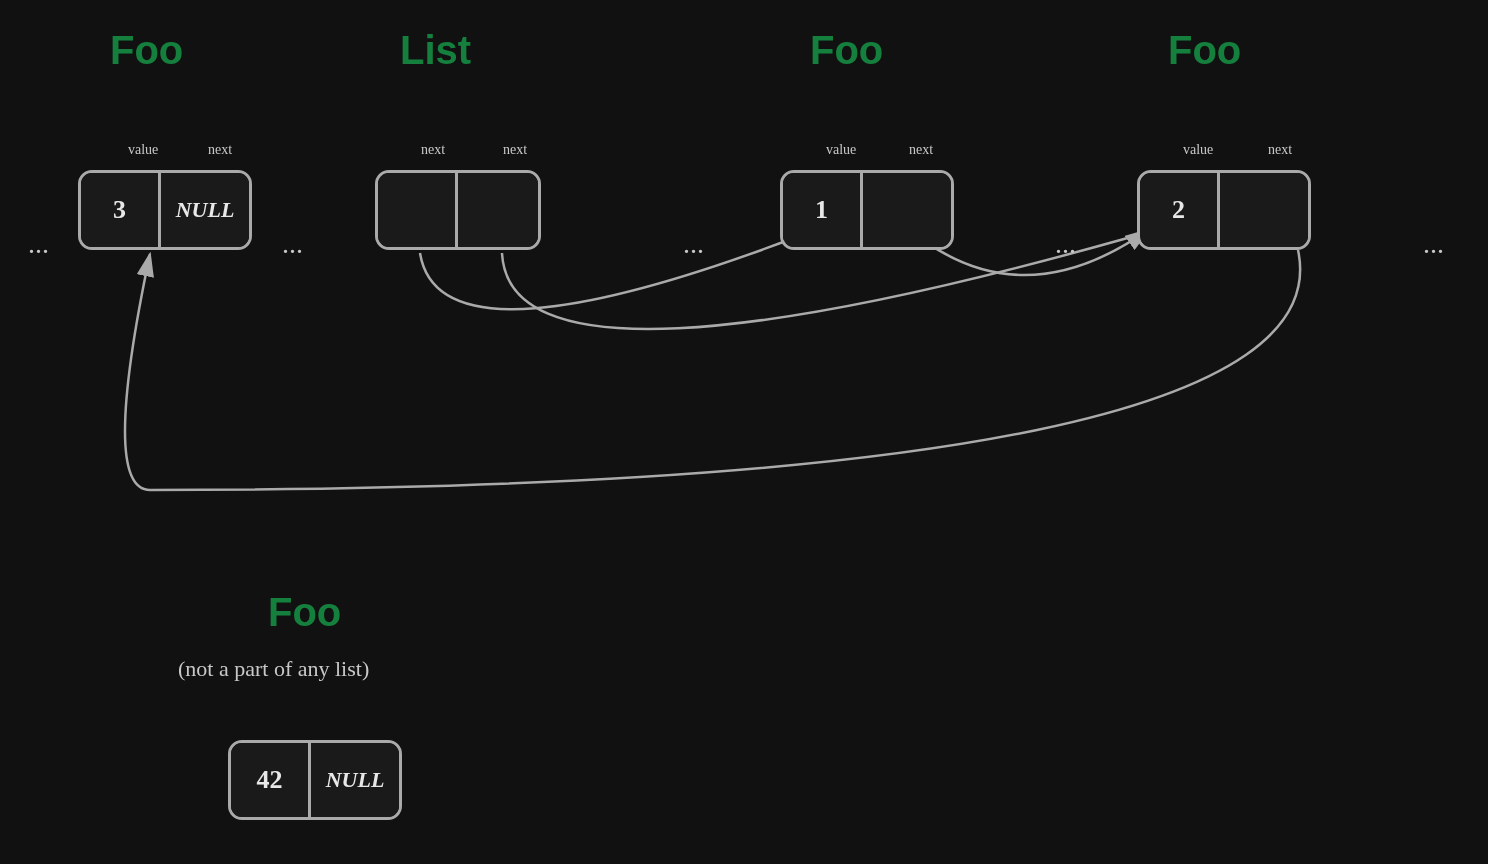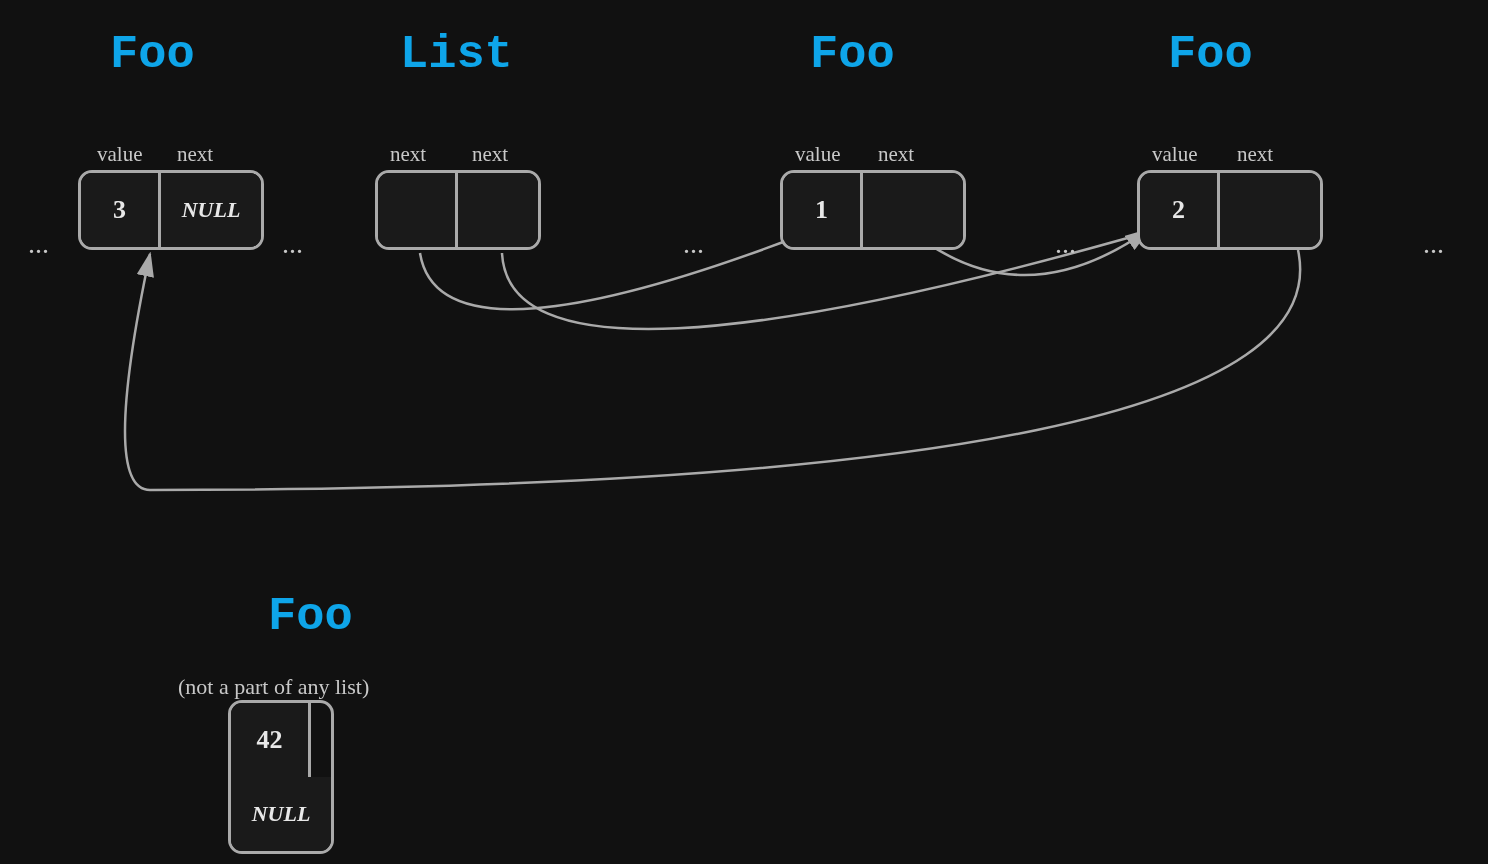--- a/index.html
+++ b/index.html
@@ -13,33 +13,34 @@
     }
 
     .canvas {
       position: relative;
       width: 1488px;
       height: 864px;
     }
 
     .label-title {
       position: absolute;
-      color: #0ea5e9;
-      font-size: 47px;
+      color: #15803d;
+      font-size: 40px;
       font-weight: bold;
-      font-family: Liberation Mono, monospace;
+      font-family: Liberation Sans, sans-serif;
       text-align: center;
     }
 
     .label-field {
       position: absolute;
       color: #c8c8c8;
-      font-size: 21px;
+      font-size: 14px;
       font-family: 'Comic Sans MS', 'Segoe Script', cursive;
       text-align: left;
+      margin-left: 31px;
     }
 
     .label-ellipsis {
       position: absolute;
       color: #c8c8c8;
       font-size: 28px;
       font-family: 'Comic Sans MS', 'Segoe Script', cursive;
     }
 
     .node-box {
@@ -62,21 +63,21 @@
       background: #1a1a1a;
     }
 
     .node-cell-left {
       width: 80px;
       height: 74px;
       border-right: 3px solid #aaa;
     }
 
     .node-cell-right {
-      width: 100px;
+      width: 88px;
       height: 74px;
     }
 
     .node-cell-null {
       font-style: italic;
       font-size: 22px;
     }
 
     .node-cell-empty {
       width: 80px;
@@ -168,20 +169,20 @@
   </div>
 
   <div class="label-ellipsis" style="left: 28px; top: 228px;">...</div>
   <div class="label-ellipsis" style="left: 282px; top: 228px;">...</div>
   <div class="label-ellipsis" style="left: 683px; top: 228px;">...</div>
   <div class="label-ellipsis" style="left: 1055px; top: 228px;">...</div>
   <div class="label-ellipsis" style="left: 1423px; top: 228px;">...</div>
 
   <div class="label-title" style="left: 268px; top: 590px;">Foo</div>
 
-  <div class="subtitle-text" style="left: 178px; top: 674px;">(not a part of any list)</div>
+  <div class="subtitle-text" style="left: 178px; top: 656px;">(not a part of any list)</div>
 
-  <div class="node-box" style="left: 228px; top: 700px; flex-direction: column;">
+  <div class="node-box" style="left: 228px; top: 740px;">
     <div class="node-cell node-cell-left">42</div>
     <div class="node-cell node-cell-right node-cell-null">NULL</div>
   </div>
 
 </div>
 
 </body></html>

